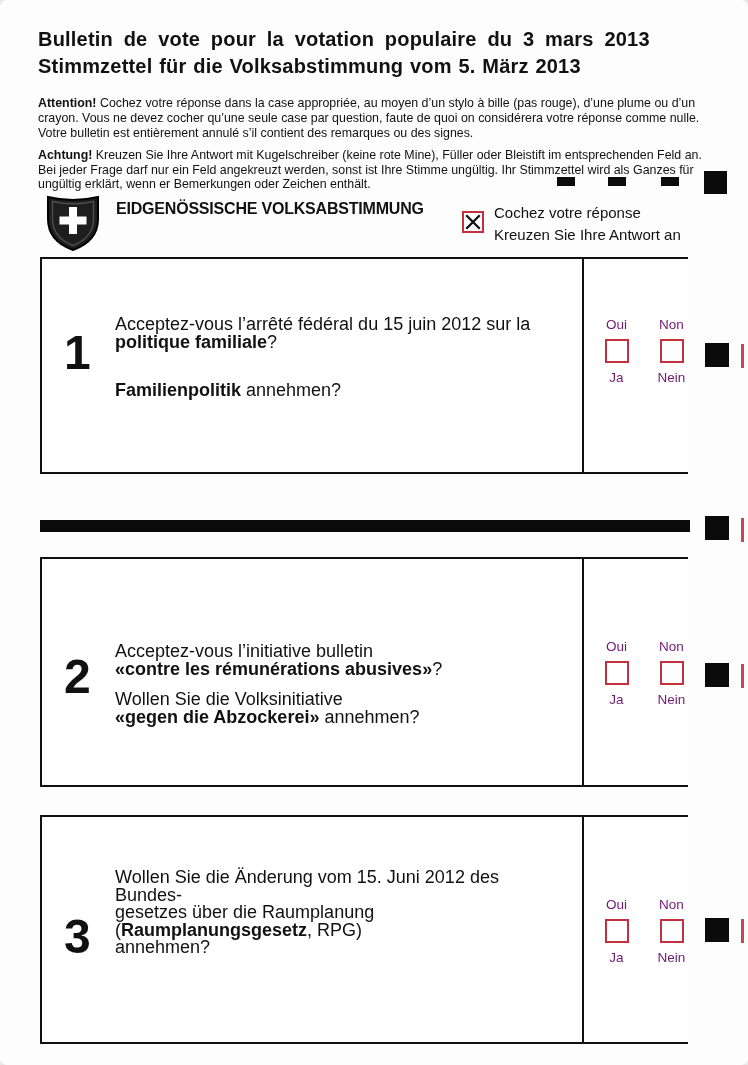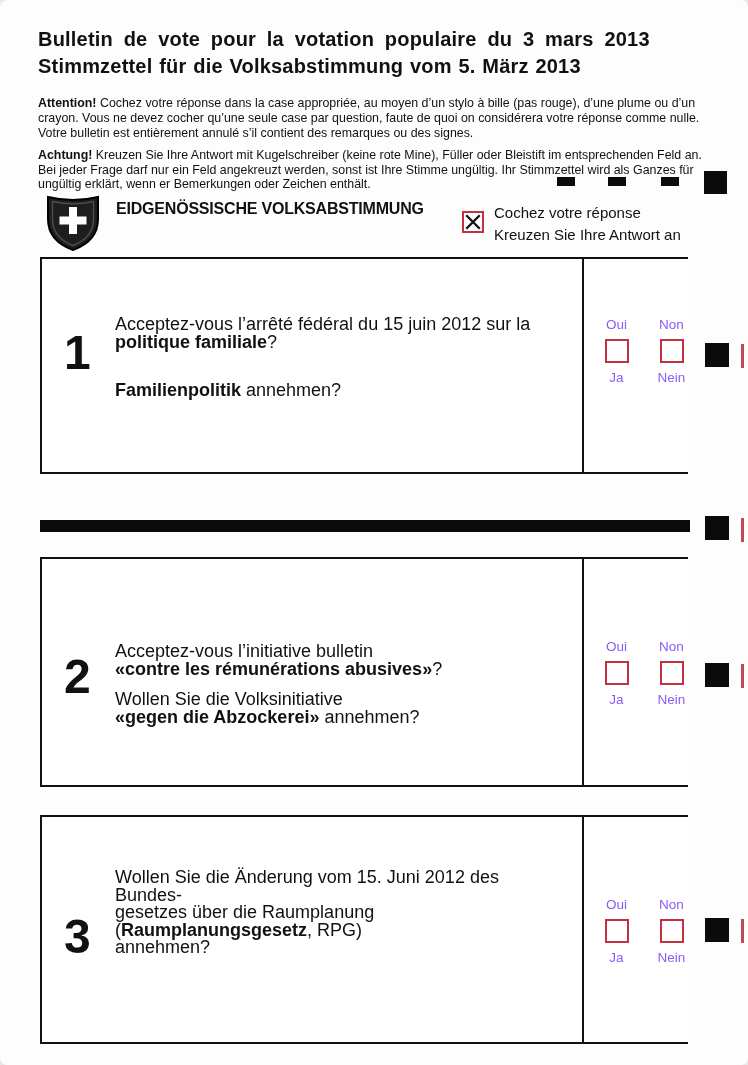--- a/index.html
+++ b/index.html
@@ -40,21 +40,21 @@
   .q-text .para + .para{margin-top:13px;}
   .box1{top:257px;height:217px;}
   .box2{top:557px;height:230px;}
   .box3{top:815px;height:229px;}
   .box1 .q-number{top:72px;} .box1 .q-text{top:57px;} .box1 .answers{top:58px;}
   .box2 .q-number{top:96px;} .box2 .q-text{top:84px;} .box2 .answers{top:80px;}
   .box3 .q-number{top:98px;} .box3 .q-text{top:52px;} .box3 .answers{top:80px;}
   
   .answers{position:absolute;left:552px;width:100px;display:flex;justify-content:center;gap:12px;}
   .ans-col{display:flex;flex-direction:column;align-items:center;width:43px;}
-  .ans-label{color:#8b5cf6;font-size:13.5px;line-height:15px;}
+  .ans-label{color:#701a75;font-size:13.5px;line-height:15px;}
   .cb{width:24px;height:24px;border:2px solid #c5303e;background:#fff;box-sizing:border-box;margin:7px 0;cursor:pointer;}
   
   .hr-thick{position:absolute;left:40px;top:520px;width:650px;height:12px;background:#0b0b0b;}
 </style>
 </head>
 <body>
 
 <div class="page">
 
   <div class="title-block">

